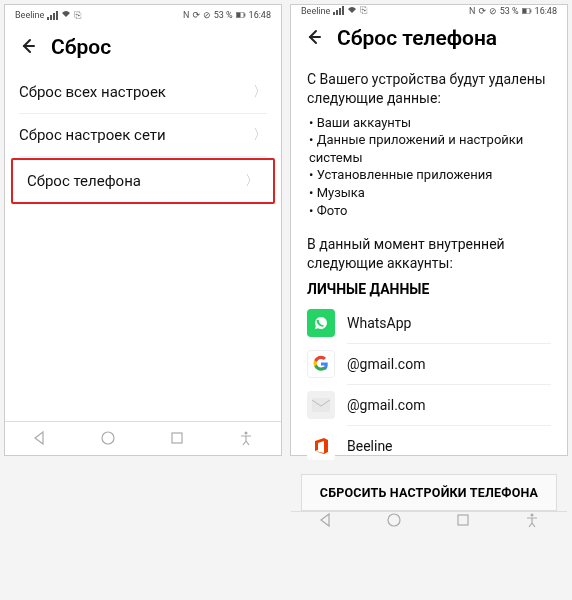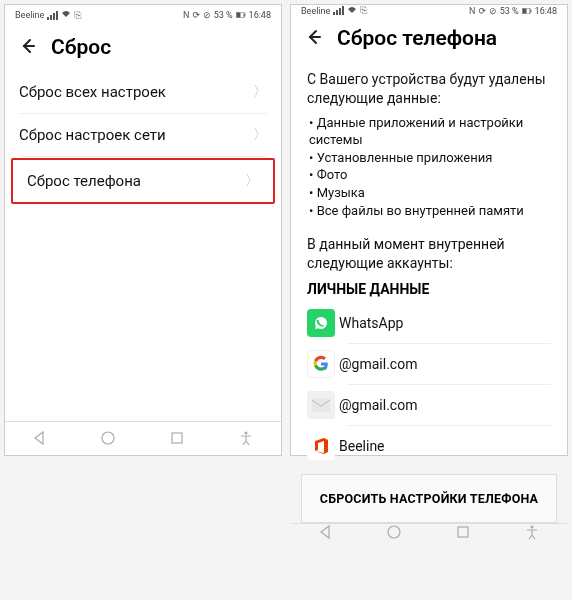--- a/index.html
+++ b/index.html
@@ -73,37 +73,37 @@
     color: #111;
     line-height: 1.35;
   }
   .bullets .b::before { content: "• "; }
   .section-title {
     font-size: 14px; font-weight: 700; color: #000;
     padding: 8px 16px 6px 16px;
   }
   .accounts { display: flex; flex-direction: column; }
   .account {
-    display: flex; align-items: center; gap: 4px;
+    display: flex; align-items: center; gap: 12px;
     padding: 6px 16px;
   }
   .acc-divider { height: 1px; background: #eee; margin: 0 16px 0 56px; }
   .acc-icon {
     width: 28px; height: 28px; border-radius: 4px;
     display: flex; align-items: center; justify-content: center;
     flex-shrink: 0;
   }
   .acc-label { font-size: 14px; color: #111; }
   .wa { background: #25D366; }
   .google { background: #fff; border: 1px solid #eee; }
   .mail { background: #f0f0f0; }
   .office { background: #fff; }
   .big-button {
     margin: 8px 10px 0 10px;
-    padding: 16px 0;
+    padding: 10px 0;
     text-align: center;
     font-size: 12.5px;
     font-weight: 700;
     letter-spacing: 0.2px;
     border: 1px solid #ddd;
     background: #fafafa;
   }
   .navbar {
     margin-top: auto;
     height: 34px;
@@ -241,25 +241,25 @@
           <path d="M11 3 L5 9 L11 15" stroke="#222" stroke-width="2" fill="none" stroke-linecap="round"></path>
           <line x1="5" y1="9" x2="15" y2="9" stroke="#222" stroke-width="2" stroke-linecap="round"></line>
         </svg>
     </span>
     <span class="header-title">Сброс телефона</span>
   </div>
 
   <div class="body-text">С Вашего устройства будут удалены следующие данные:</div>
 
   <div class="bullets">
+    <div class="b">Ваши аккаунты</div>
     <div class="b">Данные приложений и настройки системы</div>
     <div class="b">Установленные приложения</div>
+    <div class="b">Музыка</div>
     <div class="b">Фото</div>
-    <div class="b">Музыка</div>
-    <div class="b">Все файлы во внутренней памяти</div>
   </div>
 
   <div class="body-text">В данный момент внутренней следующие аккаунты:</div>
 
   <div class="section-title">ЛИЧНЫЕ ДАННЫЕ</div>
 
   <div class="accounts">
     <div class="account">
       <span class="acc-icon wa">
         <svg width="18" height="18" viewBox="0 0 24 24">

